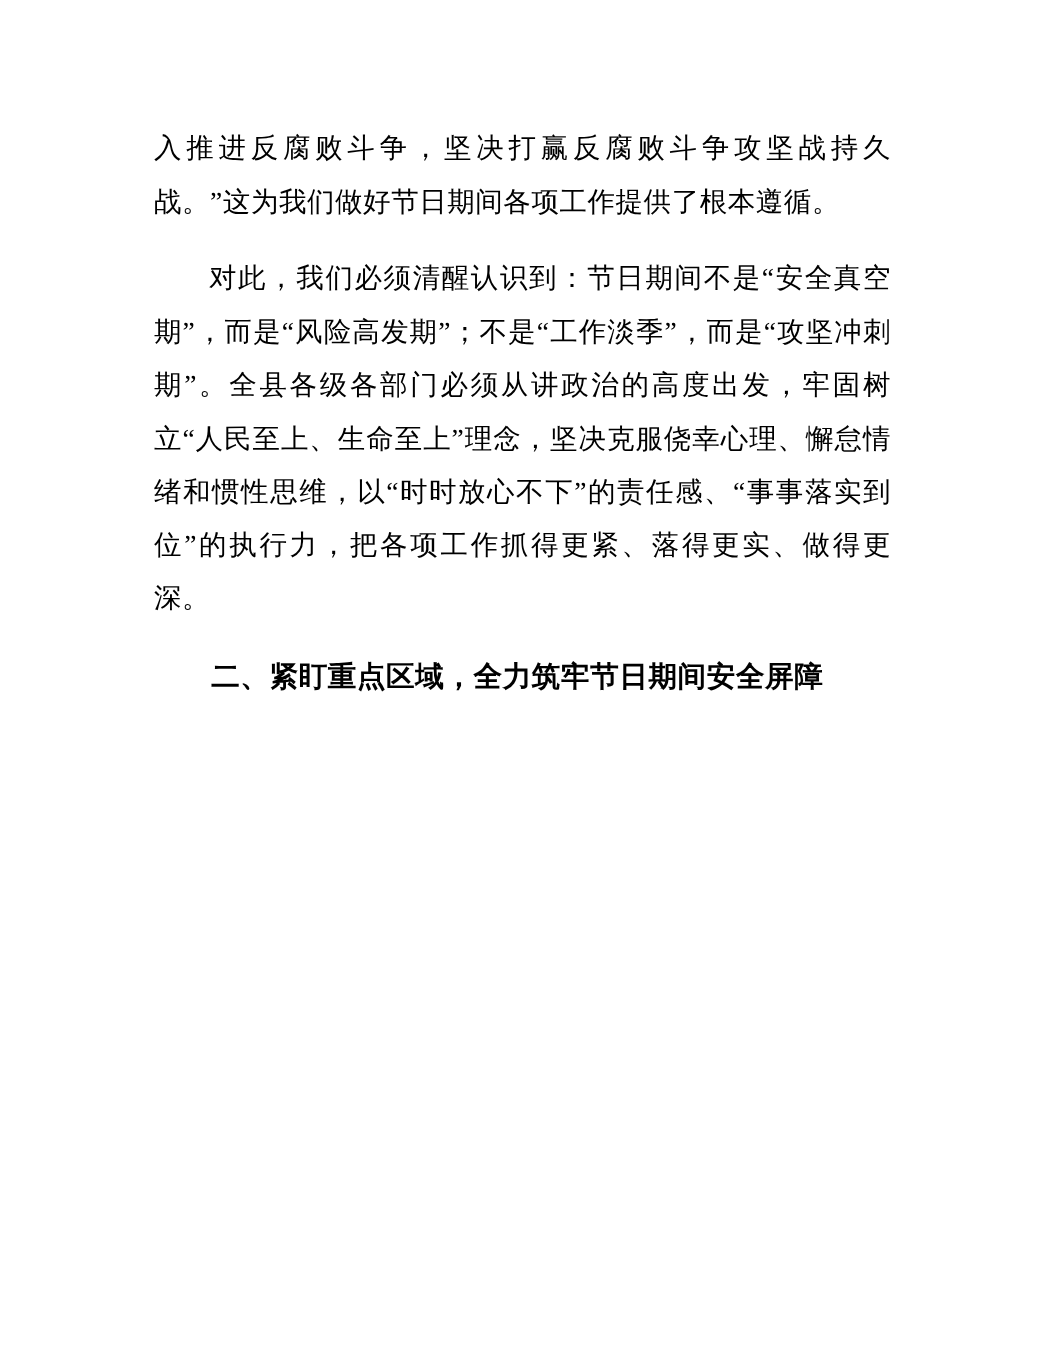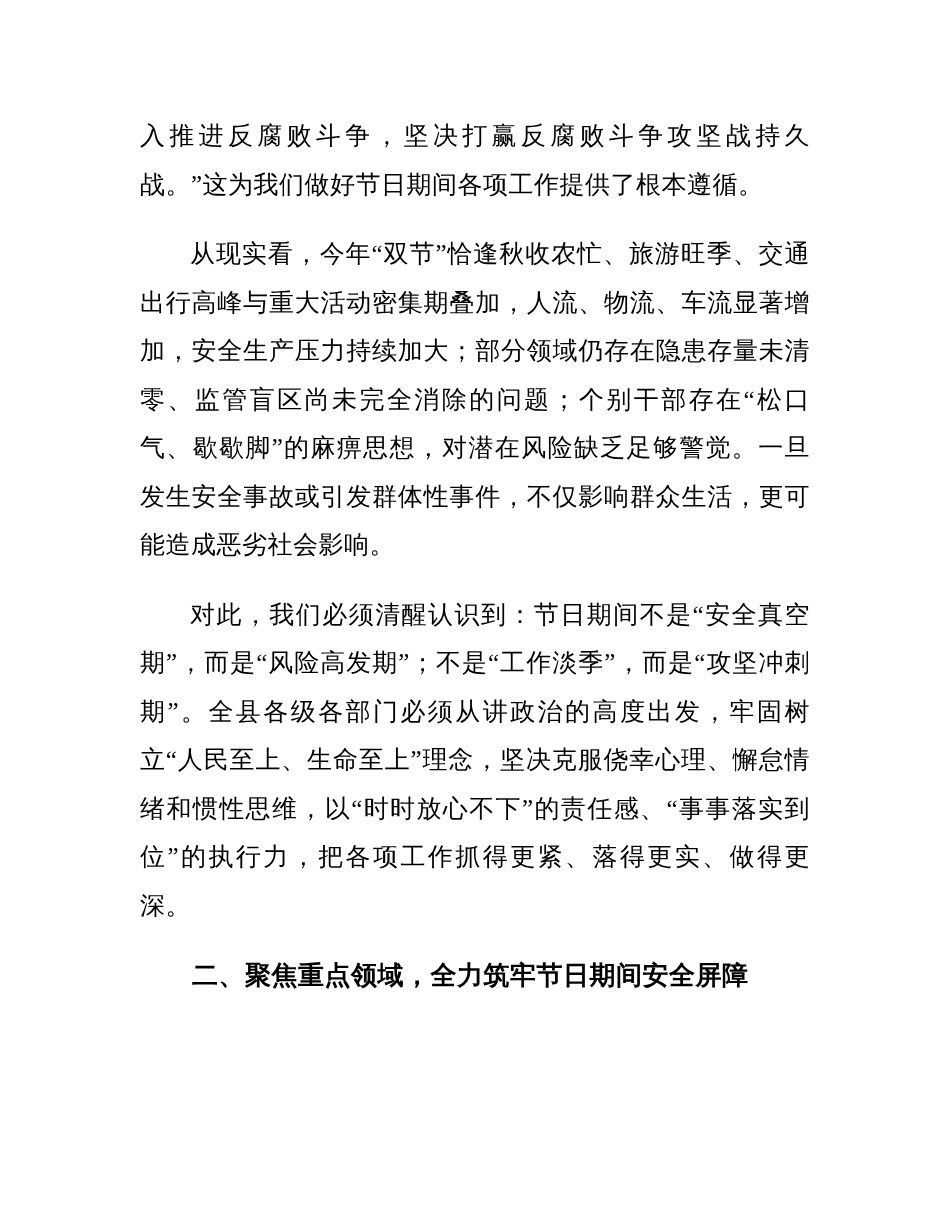--- a/index.html
+++ b/index.html
@@ -42,17 +42,16 @@
     letter-spacing: 0.5px;
     text-align: left;
   }
 </style>
 </head>
 <body>
 
 <div class="page">
   <div class="doc-content" id="doc-content">
       <p class="body">入推进反腐败斗争，坚决打赢反腐败斗争攻坚战持久战。”这为我们做好节日期间各项工作提供了根本遵循。</p>
-      <p class="body indent">从现实看，今年“双节”恰逢秋收农忙、旅游旺季、交通出行高峰与重大活动密集期叠加，人流、物流、车流显著增加，安全生产压力持续加大；部分领域仍存在隐患存量未清零、监管盲区尚未完全消除的问题；个别干部存在“松口气、歇歇脚”的麻痹思想，对潜在风险缺乏足够警觉。一旦发生安全事故或引发群体性事件，不仅影响群众生活，更可能造成恶劣社会影响。</p>
       <p class="body indent">对此，我们必须清醒认识到：节日期间不是“安全真空期”，而是“风险高发期”；不是“工作淡季”，而是“攻坚冲刺期”。全县各级各部门必须从讲政治的高度出发，牢固树立“人民至上、生命至上”理念，坚决克服侥幸心理、懈怠情绪和惯性思维，以“时时放心不下”的责任感、“事事落实到位”的执行力，把各项工作抓得更紧、落得更实、做得更深。</p>
-      <p class="heading indent">二、聚焦重点领域，全力筑牢节日期间安全屏障</p>
+      <p class="heading indent">二、紧盯重点区域，全力筑牢节日期间安全屏障</p>
     </div>
 </div>
 
 </body></html>

